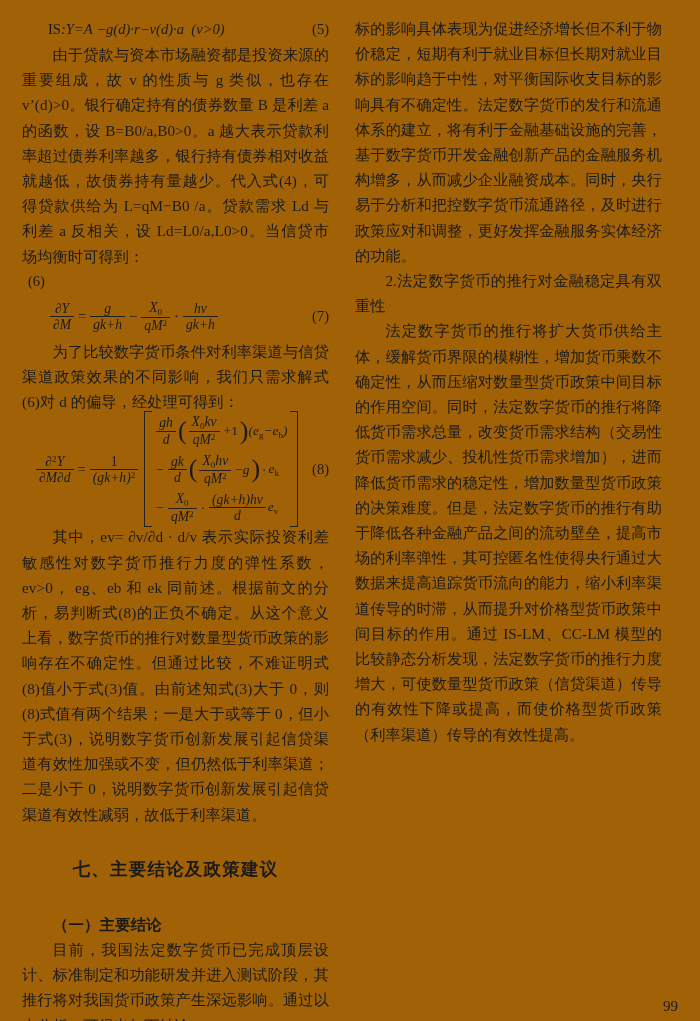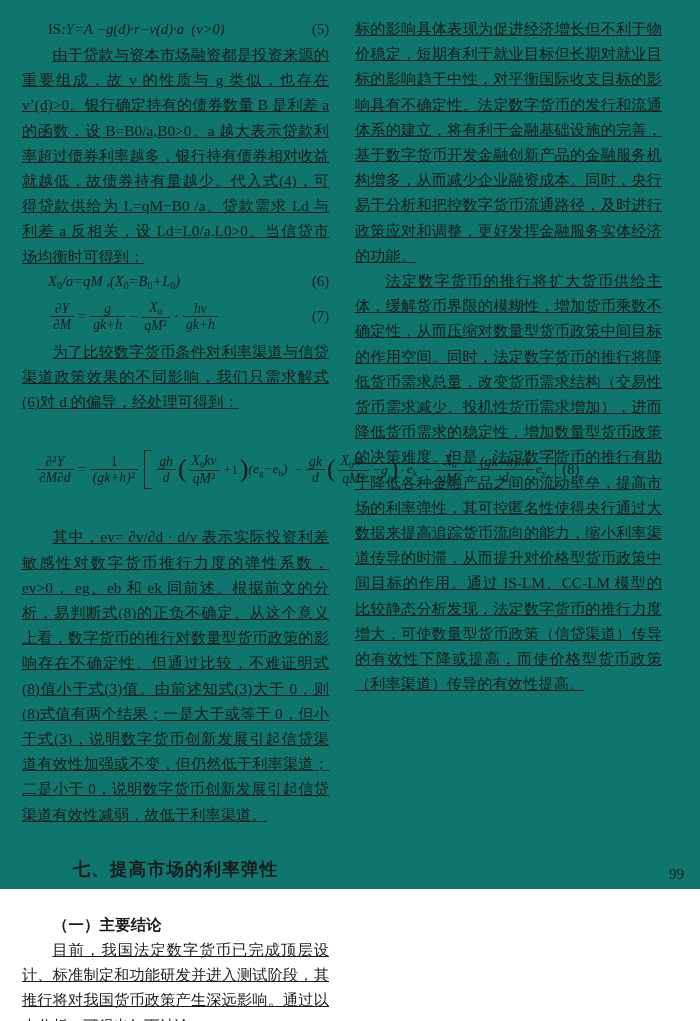--- a/index.html
+++ b/index.html
@@ -10,25 +10,25 @@
   body {
     width: 700px;
     height: 1021px;
     font-family: "Liberation Serif", "DejaVu Serif", serif;
     color: #1a1a1a;
     overflow: hidden;
     position: relative;
   }
   .page {
     width: 700px;
-    height: 889px;
+    height: 1021px;
     position: relative;
     box-sizing: border-box;
     padding: 16px 22px 10px 22px;
-    background: #0f766e;
+    background: #a16207;
   }
   .columns {
     display: flex;
     flex-direction: row;
     gap: 26px;
     height: 100%;
   }
   .col {
     width: 307px;
     flex: 0 0 307px;
@@ -38,21 +38,20 @@
   
   p.body {
     margin: 0;
     font-size: 15.2px;
     line-height: 25.2px;
     text-align: justify;
     text-justify: inter-character;
     text-indent: 2em;
     letter-spacing: 0.1px;
     font-family: "Liberation Serif", "DejaVu Serif", serif;
-    text-decoration: underline;
   }
   p.body.noindent { text-indent: 0; }
 
   
   p.subnum {
     margin: 0;
     font-size: 15.2px;
     line-height: 25.2px;
     text-align: justify;
     text-indent: 2em;
@@ -140,21 +139,21 @@
   }
   .bracket .bar {
     width: 7px;
     border-top: 1px solid #222;
     border-bottom: 1px solid #222;
   }
   .bracket .bar.left  { border-left: 1px solid #222; }
   .bracket .bar.right { border-right: 1px solid #222; }
   .bracket .rows {
     display: flex;
-    flex-direction: row;
+    flex-direction: column;
     justify-content: center;
     gap: 5px;
     padding: 3px 2px;
   }
   .bracket .rows .r {
     display: flex;
     align-items: center;
     font-size: 13.4px;
     font-style: italic;
     white-space: nowrap;
@@ -162,21 +161,21 @@
   .paren-big {
     font-size: 26px;
     font-style: normal;
     line-height: 0.8;
     font-family: "Liberation Serif", serif;
   }
 
   
   .folio {
     position: absolute;
-    right: 16px;
+    right: 22px;
     bottom: 6px;
     font-size: 15px;
     font-family: "Liberation Serif", "DejaVu Serif", serif;
     color: #1a1a1a;
   }
 </style>
 </head>
 <body>
 
 <div class="page">
@@ -187,23 +186,20 @@
       <div class="eq-row" style="height:26px;">
         <div class="eq-body">
           <span class="eq-inline"><span class="up">IS</span>:<span class="math-i">Y</span>=<span class="math-i">A</span> −<span class="math-i">g</span>(<span class="math-i">d</span>)·<span class="math-i">r</span>−<span class="math-i">v</span>(<span class="math-i">d</span>)·<span class="math-i">a</span> &nbsp;(<span class="math-i">v</span>&gt;0)</span>
         </div>
         <div class="eq-num">(5)</div>
       </div>
 
       <p class="body">由于贷款与资本市场融资都是投资来源的重要组成，故 v 的性质与 g 类似，也存在 v’(d)&gt;0。银行确定持有的债券数量 B 是利差 a 的函数，设 B=B0/a,B0&gt;0。a 越大表示贷款利率超过债券利率越多，银行持有债券相对收益就越低，故债券持有量越少。代入式(4)，可得贷款供给为 L=qM−B0 /a。贷款需求 Ld 与利差 a 反相关，设 Ld=L0/a,L0&gt;0。当信贷市场均衡时可得到：</p>
 
       <div class="eq-row" style="height:26px;">
-        <div class="eq-body">
-          <span class="eq-inline"><span class="math-i">X<sub>0</sub></span>/<span class="math-i">a</span>=<span class="math-i">qM</span> ,(<span class="math-i">X<sub>0</sub></span>=<span class="math-i">B<sub>0</sub></span>+<span class="math-i">L<sub>0</sub></span>)</span>
-        </div>
         <div class="eq-num">(6)</div>
       </div>
 
 
       <div class="eq-row" style="height:44px;">
         <div class="eq-body eq-block">
           <span class="frac">
             <span class="num math-i">∂Y</span>
             <span class="den math-i">∂M</span>
           </span>
@@ -288,31 +284,32 @@
             </span>
             <span class="bar right"></span>
           </span>
         </div>
         <div class="eq-num">(8)</div>
       </div>
 
       <p class="body">其中，ev= ∂v/∂d · d/v 表示实际投资利差敏感性对数字货币推行力度的弹性系数，ev&gt;0， eg、eb 和 ek 同前述。根据前文的分析，易判断式(8)的正负不确定。从这个意义上看，数字货币的推行对数量型货币政策的影响存在不确定性。但通过比较，不难证明式(8)值小于式(3)值。由前述知式(3)大于 0，则(8)式值有两个结果；一是大于或等于 0，但小于式(3)，说明数字货币创新发展引起信贷渠道有效性加强或不变，但仍然低于利率渠道；二是小于 0，说明数字货币创新发展引起信贷渠道有效性减弱，故低于利率渠道。</p>
 
       <div class="sec-space-before"></div>
-      <h2 class="section">七、提高市场的利率弹性</h2>
+      <h2 class="section">七、主要结论及政策建议</h2>
       <div class="sec-space-after"></div>
 
       <h3 class="subsection">（一）主要结论</h3>
 
       <p class="body">目前，我国法定数字货币已完成顶层设计、标准制定和功能研发并进入测试阶段，其推行将对我国货币政策产生深远影响。通过以上分析，可得出如下结论：</p>
 
     </div>
 
     <div class="col">
 
       <p class="body noindent">标的影响具体表现为促进经济增长但不利于物价稳定，短期有利于就业目标但长期对就业目标的影响趋于中性，对平衡国际收支目标的影响具有不确定性。法定数字货币的发行和流通体系的建立，将有利于金融基础设施的完善，基于数字货币开发金融创新产品的金融服务机构增多，从而减少企业融资成本。同时，央行易于分析和把控数字货币流通路径，及时进行政策应对和调整，更好发挥金融服务实体经济的功能。</p>
+      <p class="subnum">2.法定数字货币的推行对金融稳定具有双重性</p>
       <p class="body">法定数字货币的推行将扩大货币供给主体，缓解货币界限的模糊性，增加货币乘数不确定性，从而压缩对数量型货币政策中间目标的作用空间。同时，法定数字货币的推行将降低货币需求总量，改变货币需求结构（交易性货币需求减少、投机性货币需求增加），进而降低货币需求的稳定性，增加数量型货币政策的决策难度。但是，法定数字货币的推行有助于降低各种金融产品之间的流动壁垒，提高市场的利率弹性，其可控匿名性使得央行通过大数据来提高追踪货币流向的能力，缩小利率渠道传导的时滞，从而提升对价格型货币政策中间目标的作用。通过 IS-LM、CC-LM 模型的比较静态分析发现，法定数字货币的推行力度增大，可使数量型货币政策（信贷渠道）传导的有效性下降或提高，而使价格型货币政策（利率渠道）传导的有效性提高。</p>
 
     </div>
   </div>
 
   <div class="folio">99</div>
 </div>
 
 </body></html>

